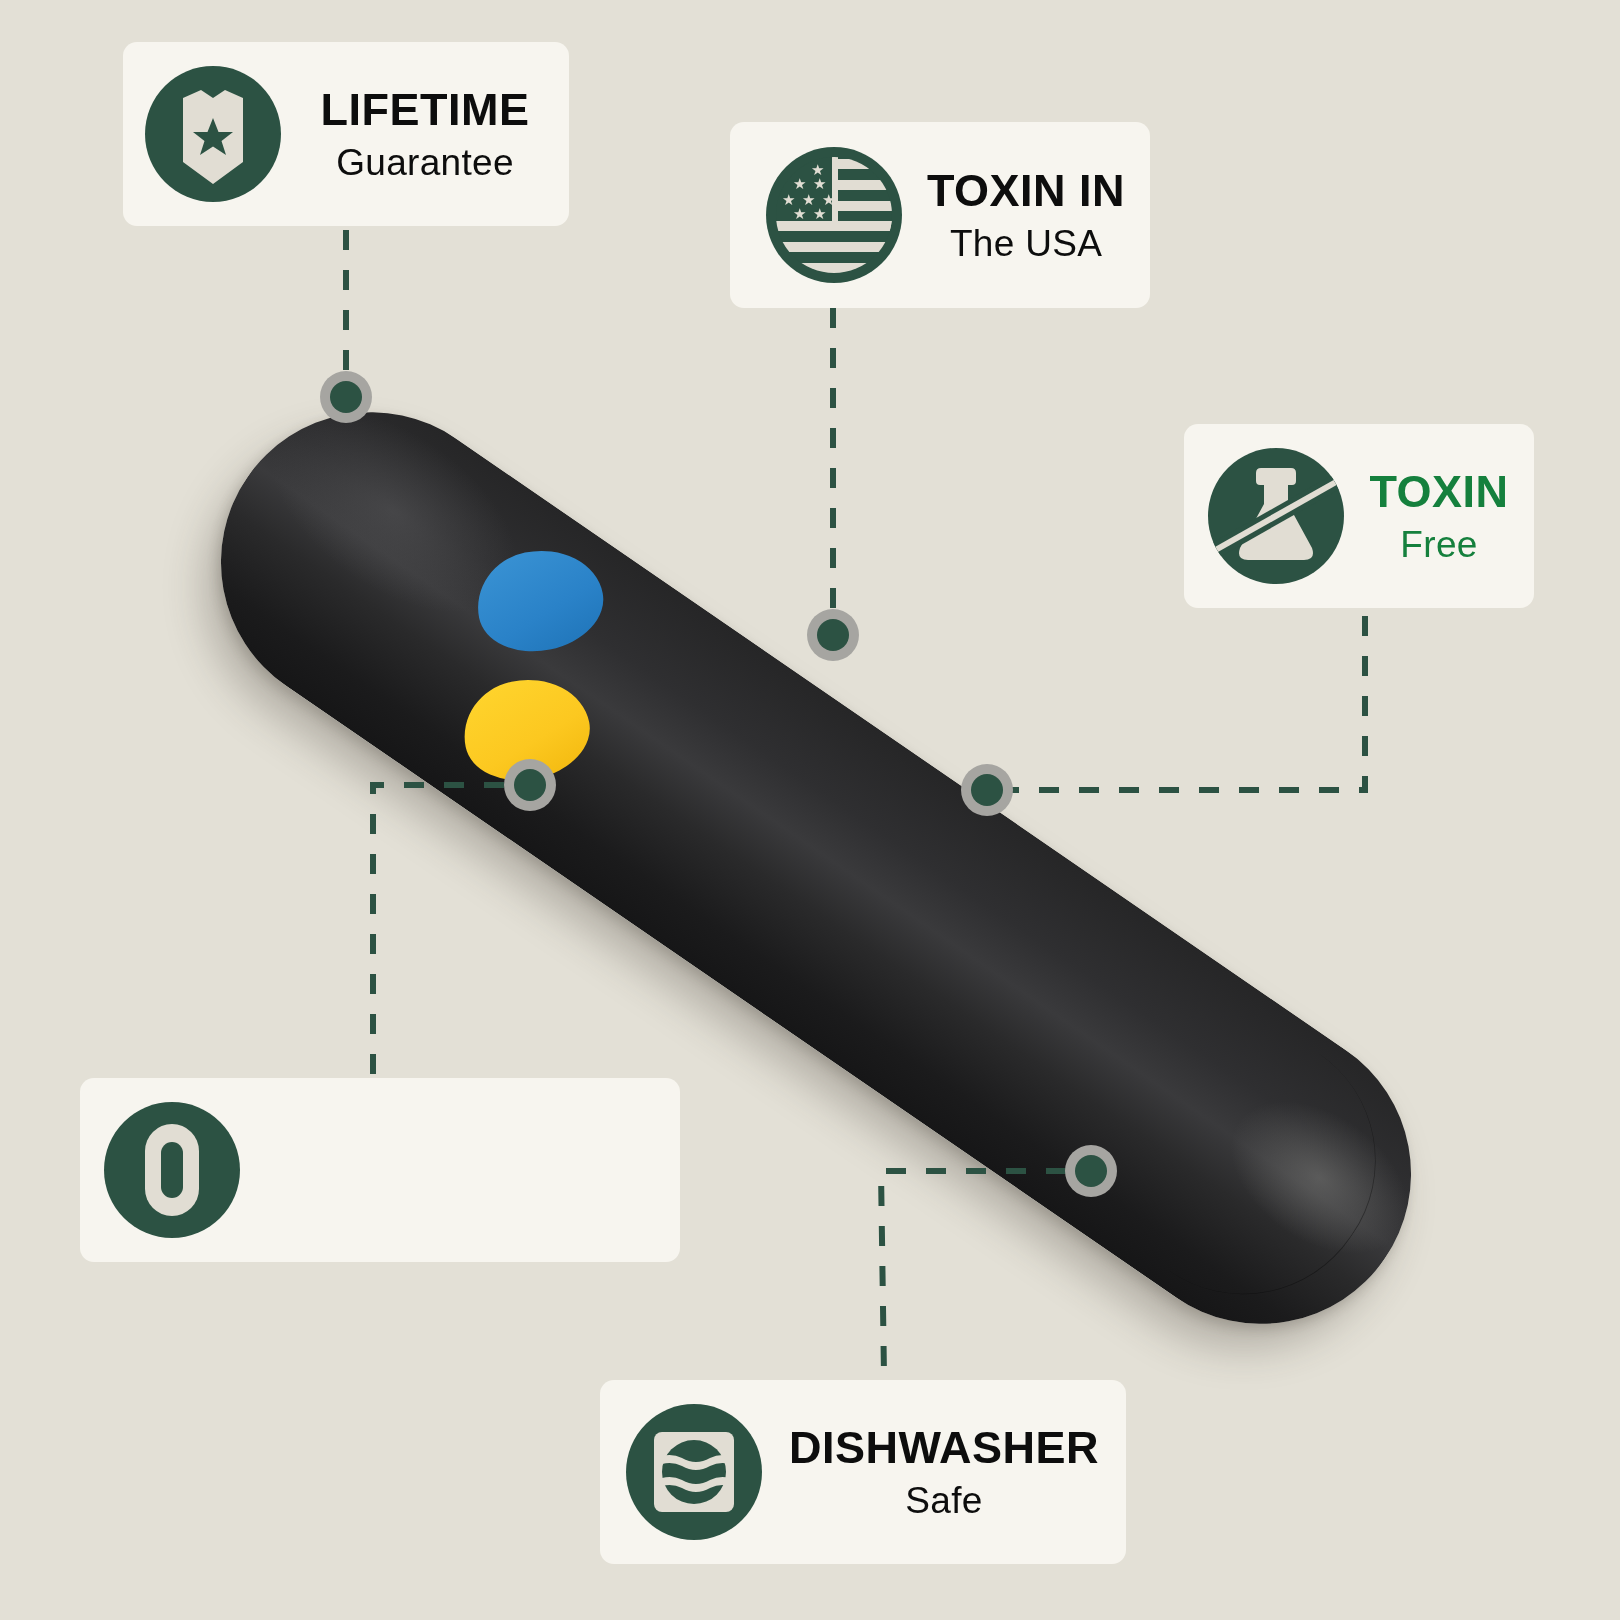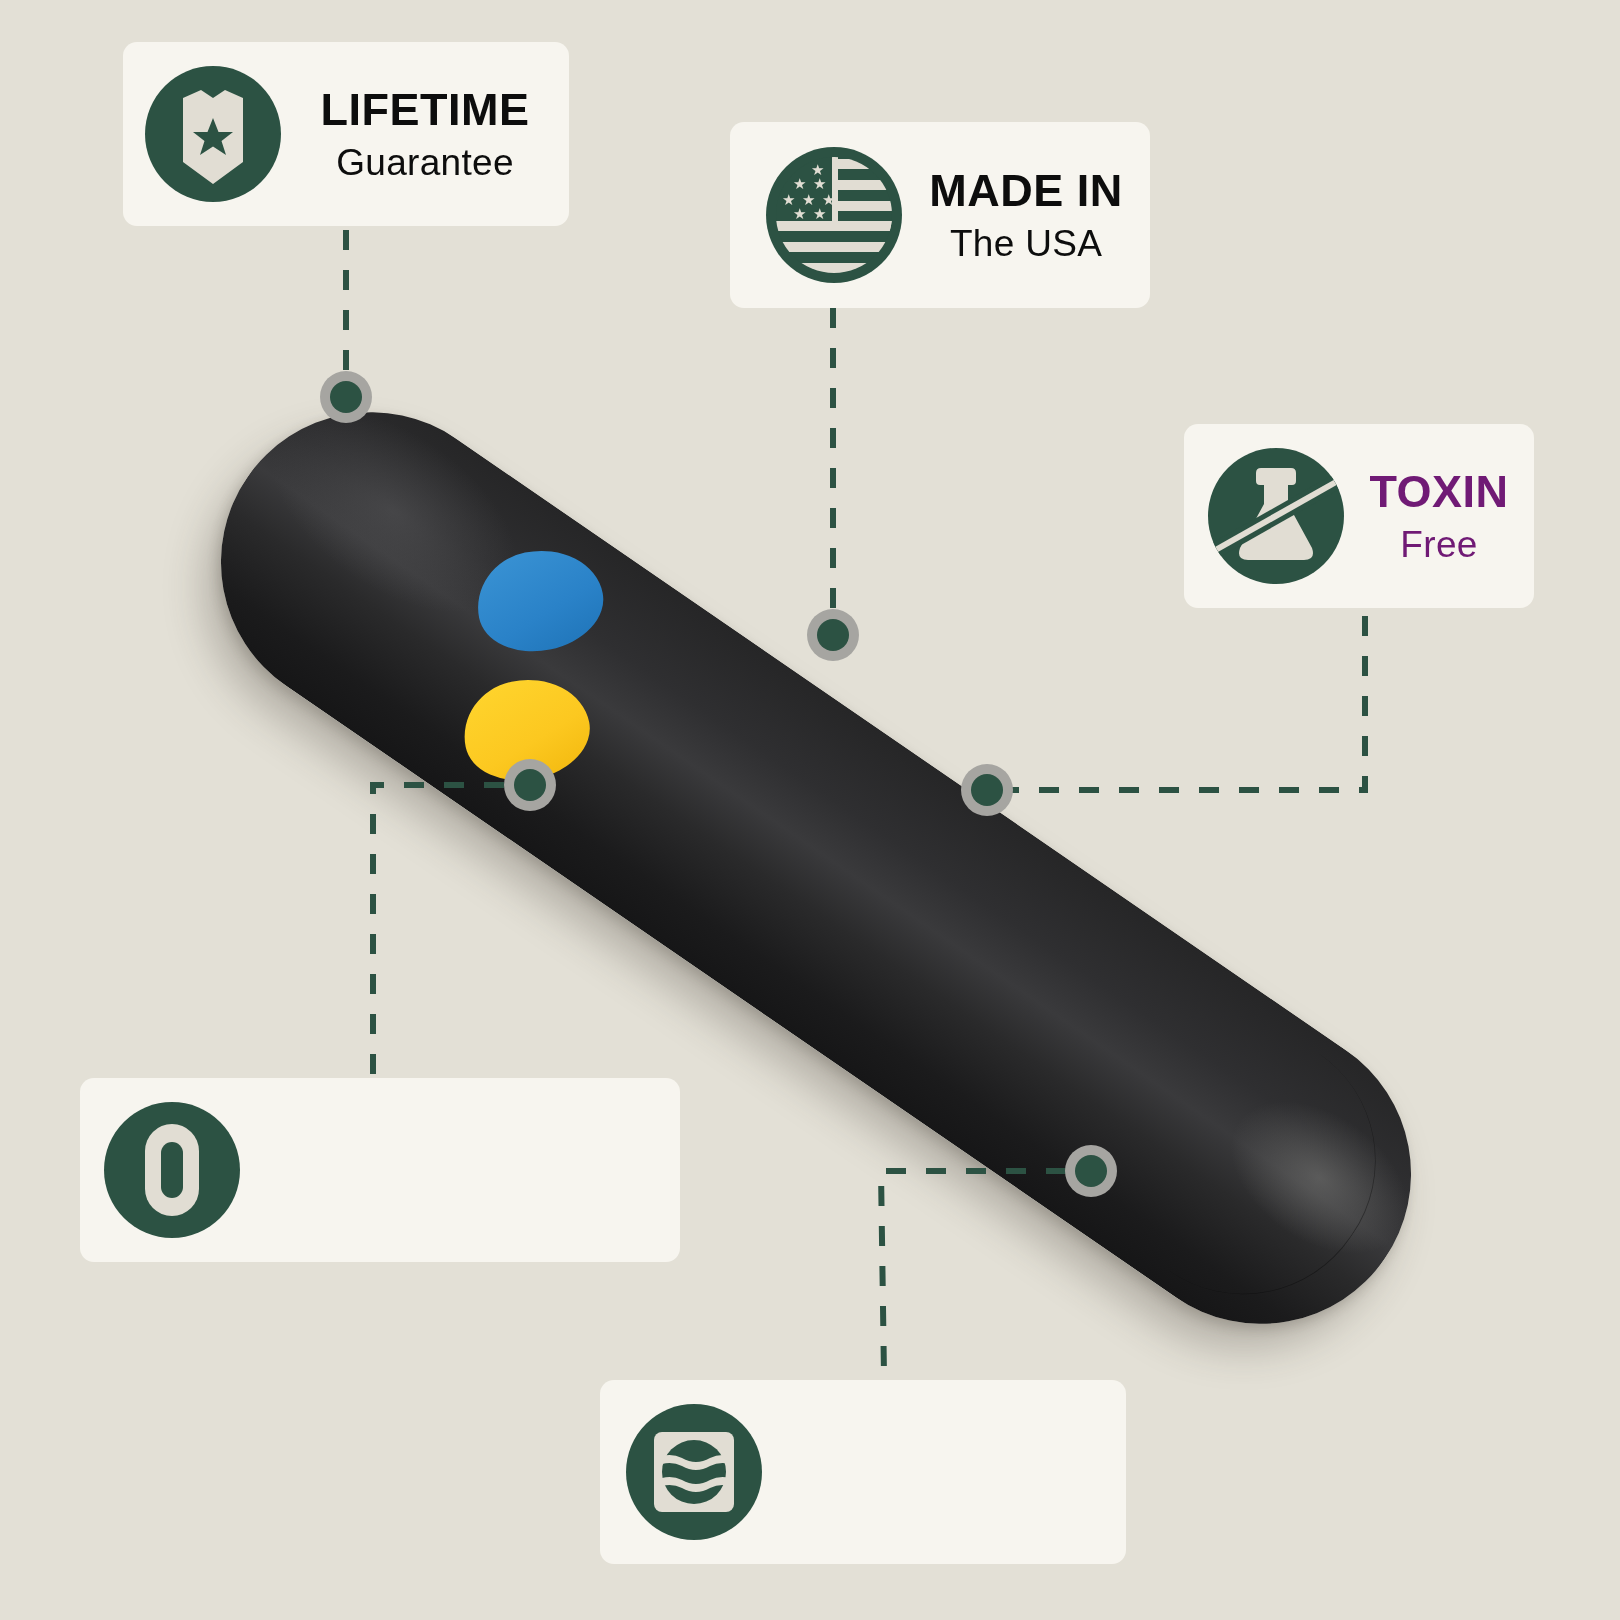--- a/index.html
+++ b/index.html
@@ -127,21 +127,21 @@
       font-weight: 700;
       font-size: 45px;
       letter-spacing: 0.5px;
       margin-bottom: 12px;
     }
     .card .subtitle {
       font-weight: 400;
       font-size: 37px;
       letter-spacing: 0.3px;
     }
-    .card.toxin .title, .card.toxin .subtitle { color: #701a75; }
+    .card.toxin .title, .card.toxin .subtitle { color: #15803d; }
 
     #card-lifetime { left: 107px; top: 42px; width: 446px; height: 184px; padding-left: 22px; }
     #card-usa { left: 714px; top: 122px; width: 420px; height: 186px; padding-left: 36px; }
     #card-toxin { left: 1168px; top: 424px; width: 350px; height: 184px; padding-left: 24px; }
     #card-pro { left: 64px; top: 1078px; width: 600px; height: 184px; padding-left: 24px; }
     #card-dish { left: 584px; top: 1380px; width: 526px; height: 184px; padding-left: 26px; }
   </style>
 </head>
 <body>
 
@@ -224,21 +224,21 @@
             <text x="16" y="58">★</text>
             <text x="36" y="58">★</text>
             <text x="56" y="58">★</text>
             <text x="27" y="72">★</text>
             <text x="47" y="72">★</text>
           </g>
         </g>
       </svg>
     </div>
     <div class="text">
-      <div class="title">MADE IN</div>
+      <div class="title">TOXIN IN</div>
       <div class="subtitle">The USA</div>
     </div>
   </div>
 
   <div class="card toxin" id="card-toxin">
     <div class="icon-circle">
       <svg width="136" height="136" viewBox="0 0 136 136">
         <defs>
           <clipPath id="flaskclip">
               <circle cx="68" cy="68" r="68"></circle>
@@ -275,15 +275,19 @@
               <circle cx="68" cy="68" r="32"></circle>
             </clipPath>
         </defs>
         <g clip-path="url(#waveclip)" fill="#2c5243">
           <path d="M30 36 L110 36 L110 54 Q96 48 84 54 Q70 62 56 54 Q44 48 30 54 Z"></path>
           <path d="M30 62 Q44 56 56 62 Q70 70 84 62 Q96 56 110 62 L110 76 Q96 70 84 76 Q70 84 56 76 Q44 70 30 76 Z"></path>
           <path d="M30 84 Q44 78 56 84 Q70 92 84 84 Q96 78 110 84 L110 104 L30 104 Z"></path>
         </g>
       </svg>
     </div>
+    <div class="text">
+      <div class="title">DISHWASHER</div>
+      <div class="subtitle">Safe</div>
+    </div>
   </div>
 
 </div>
 
 </body></html>

